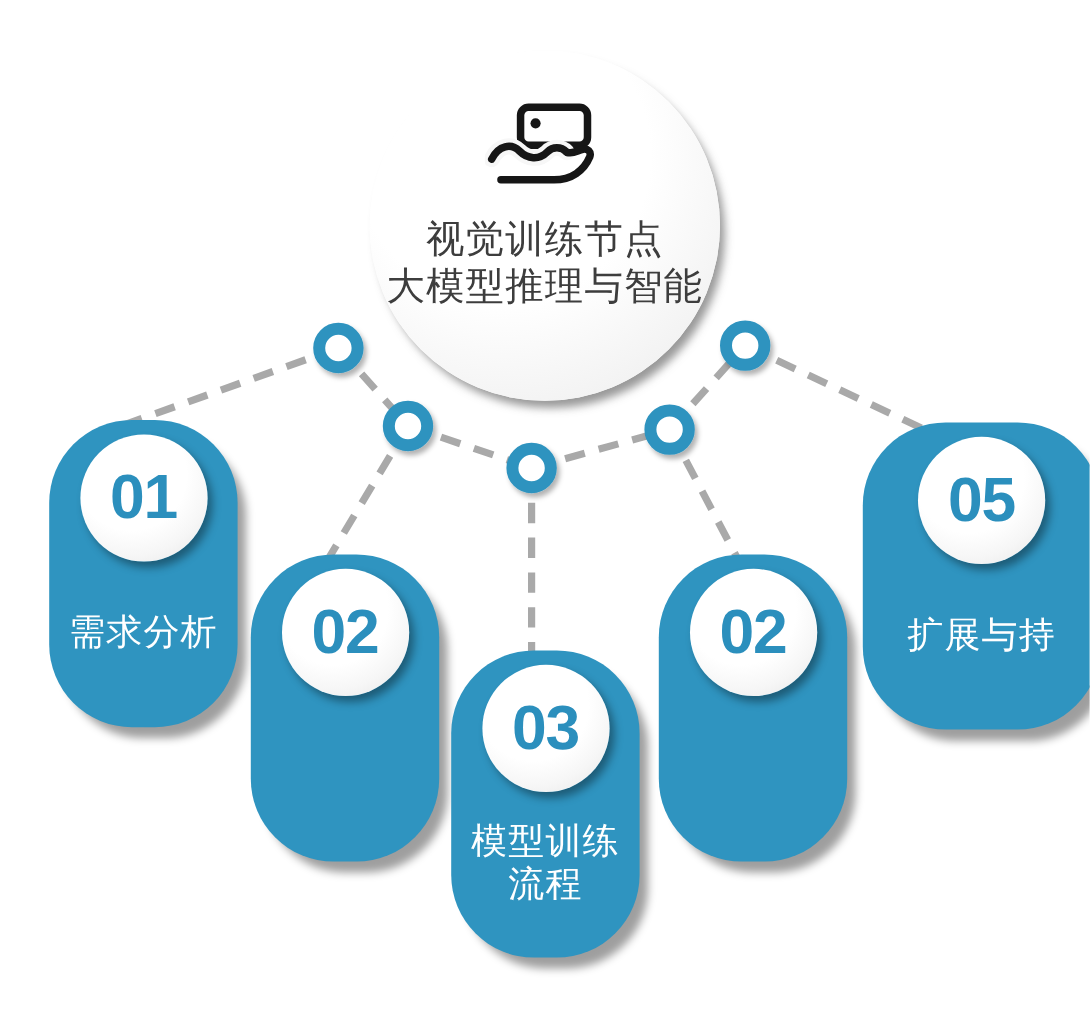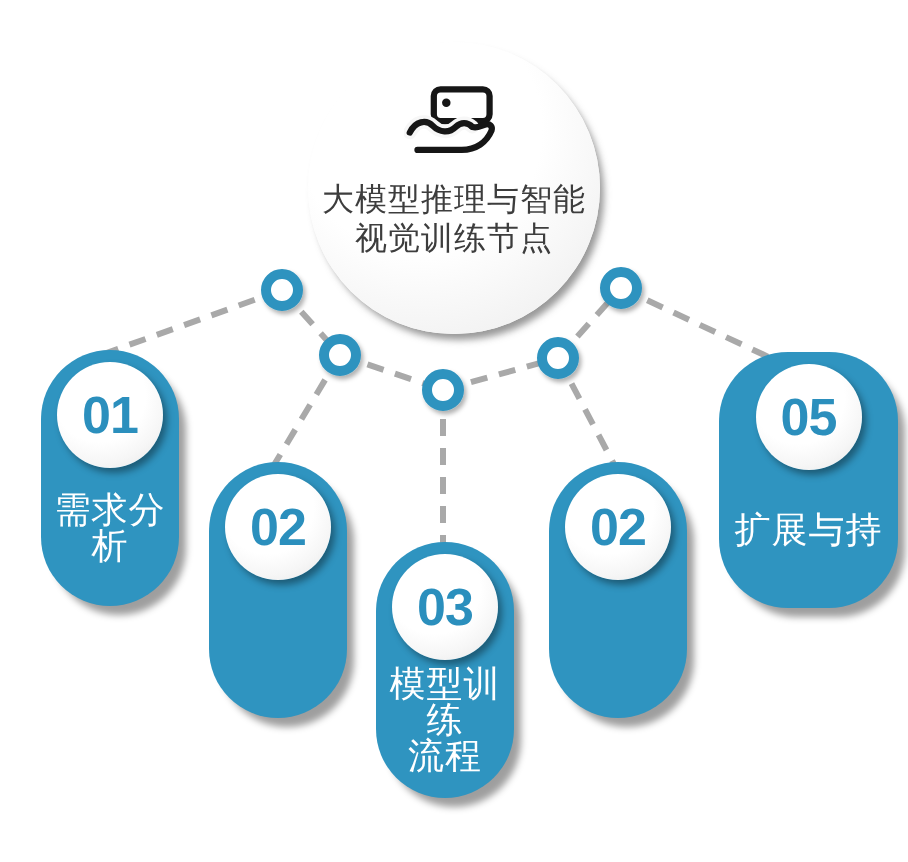--- a/index.html
+++ b/index.html
@@ -31,21 +31,21 @@
     text-align:center;
     font-size:32px;line-height:39px;
     font-weight:500;
     color:#3d3d3d;
     letter-spacing:1px;
   }
   .center-title span{display:block;}
 
   
   .pill{
-    position:absolute;width:138px;height:256px;
+    position:absolute;width:157px;height:256px;
     background:#2f94c0;
     border-radius:69px;
     box-shadow:9px 11px 7px -2px rgba(0,0,0,0.38);
     z-index:2;
   }
   .p1{left:41px;top:350px;}
   .p2{left:209px;top:462px;}
   .p3{left:376px;top:542px;}
   .p4{left:549px;top:462px;}
   .p5{left:719px;top:352px;padding-left:41px;}
@@ -58,21 +58,21 @@
     display:flex;align-items:center;justify-content:center;
   }
   .num{
     font-size:52px;font-weight:800;letter-spacing:-1px;
     color:#2b8fbd;
   }
   .pill-label{
     position:absolute;left:0;right:0;top:116px;bottom:16px;
     display:flex;flex-direction:column;align-items:center;justify-content:center;
     color:#ffffff;
-    font-size:36px;line-height:36px;font-weight:500;
+    font-size:30px;line-height:36px;font-weight:500;
     text-align:center;letter-spacing:1px;
   }
   .pill-label span{display:block;}
 </style>
 </head>
 <body>
 
 <div class="stage">
 
   <svg class="connectors" width="908" height="862" viewBox="0 0 908 862">
@@ -110,22 +110,22 @@
       </g>
 
       <path d="M6 50 C12 38 23 36 30 43 C37 50 47 51 54 44 C59 39 66 39 71 44" fill="none" stroke="#f7f7f7" stroke-width="14" stroke-linecap="round" stroke-linejoin="round"></path>
       <g fill="none" stroke="#161616" stroke-width="6.5" stroke-linecap="round" stroke-linejoin="round">
         <path d="M6 50 C12 38 23 36 30 43 C37 50 47 51 54 44 C59 39 66 39 71 44"></path>
         <path d="M14 68 L60 68 C75 68 86 60 91 48 C92.5 43.5 89 40.5 85 41.5 C79.5 43 76 46 71 44"></path>
       </g>
       <circle cx="44" cy="19" r="4.4" fill="#161616"></circle>
     </svg>
     <div class="center-title">
+      <span>视觉训练节点</span>
       <span>大模型推理与智能</span>
-      <span>视觉训练节点</span>
     </div>
   </div>
 
   <div class="pill p1">
     <div class="pill-circle">
       <span class="num">01</span>
     </div>
     <div class="pill-label">
       <span>需求分析</span>
       <span></span>

